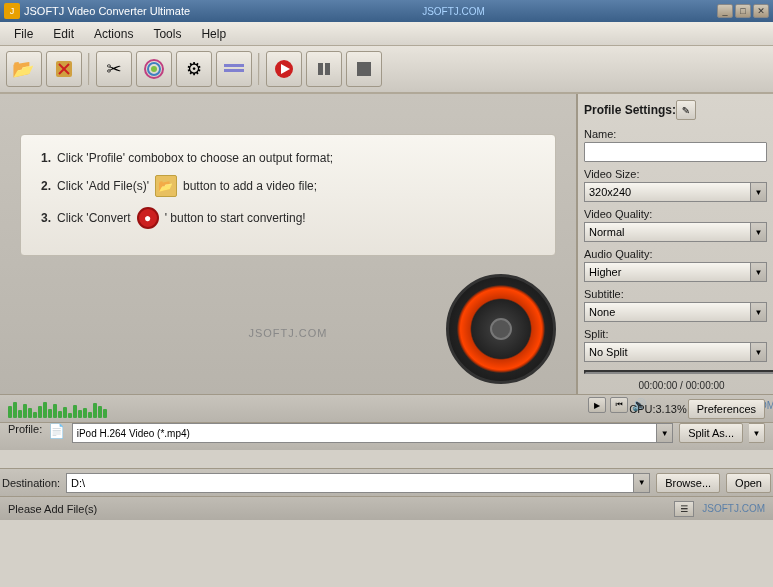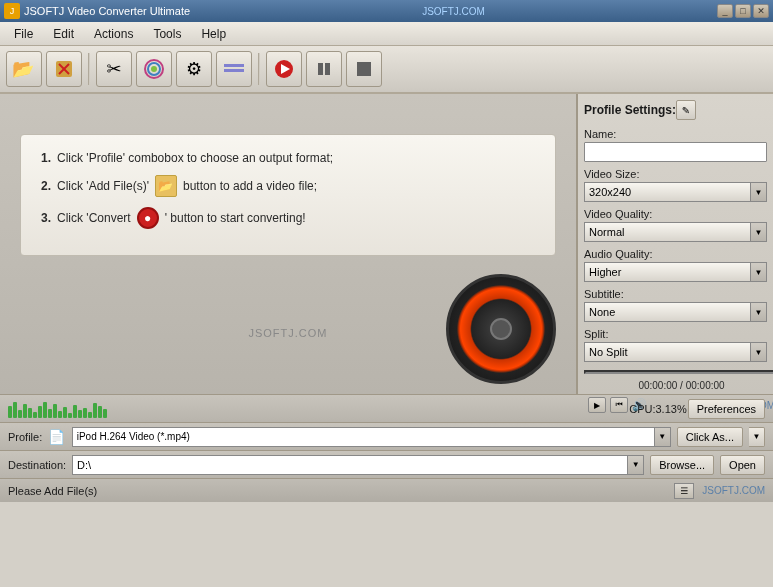--- a/index.html
+++ b/index.html
@@ -348,21 +348,21 @@
       cursor: pointer;
     }
 
     
     .profile-row {
       width: 100%;
       height: 28px;
       background: linear-gradient(to bottom, #c8c4bc, #b8b4ac);
       border-top: 1px solid #a09888;
       display: flex;
-      align-items: center;
+      align-items: flex-start;
       padding: 0 8px;
       gap: 6px;
     }
     .profile-label {
       font-size: 11px;
       color: #1a1a1a;
       white-space: nowrap;
     }
     .profile-icon {
       font-size: 14px;
@@ -412,22 +412,23 @@
     }
 
     
     .dest-row {
       width: 100%;
       height: 28px;
       background: linear-gradient(to bottom, #c8c4bc, #b8b4ac);
       border-top: 1px solid #a09888;
       display: flex;
       align-items: center;
-      padding: 0 8px;
+      padding: 0 2px;
       gap: 6px;
+      margin-top: 18px;
     }
     .dest-label {
       font-size: 11px;
       color: #1a1a1a;
       white-space: nowrap;
     }
     .dest-input-wrapper {
       flex: 1;
       display: flex;
     }
@@ -714,21 +715,21 @@
 
 <div class="profile-row">
   <span class="profile-label">Profile:</span>
   <span class="profile-icon">📄</span>
   <div class="profile-select-wrapper">
     <select class="profile-select">
       <option>iPod H.264 Video (*.mp4)</option>
     </select>
     <div class="profile-select-arrow">▼</div>
   </div>
-  <button class="save-as-btn">Click As...</button>
+  <button class="save-as-btn">Split As...</button>
   <div class="save-arrow-btn">▼</div>
 </div>
 
 <div class="dest-row">
   <span class="dest-label">Destination:</span>
   <div class="dest-input-wrapper">
     <input class="dest-input" type="text" value="D:\" style="">
     <div class="dest-arrow">▼</div>
   </div>
   <button class="browse-btn">Browse...</button>

